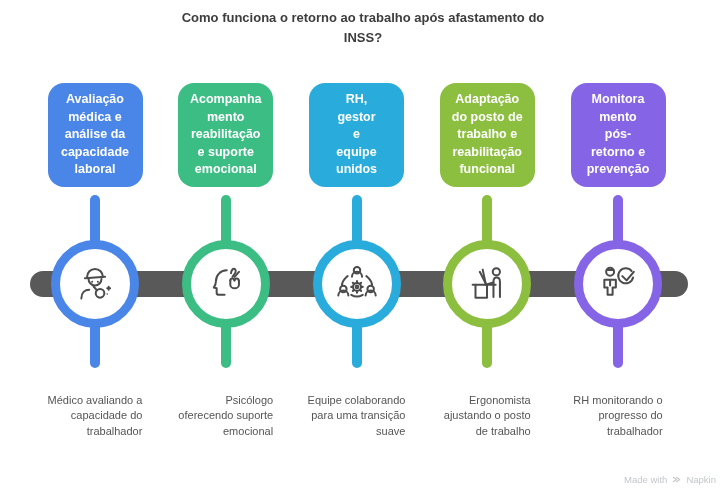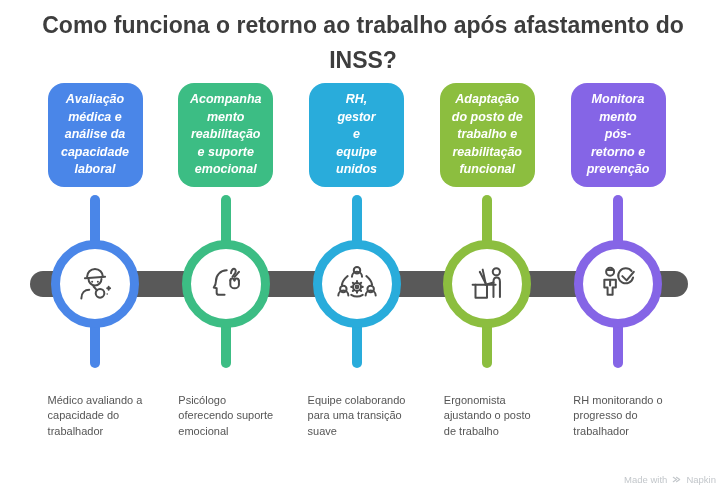--- a/index.html
+++ b/index.html
@@ -2,54 +2,54 @@
 <html><head>
 <meta charset="utf-8">
 <style>
   html,body { margin:0; padding:0; background:#ffffff; }
   .canvas {
     position:relative; width:726px; height:492px; background:#ffffff;
     font-family:"Liberation Sans", sans-serif; overflow:hidden;
   }
   .title {
     position:absolute; top:8px; left:0; right:0;
-    text-align:center; font-size:23px; font-weight:bold; line-height:1.5;
+    text-align:center; font-size:13px; font-weight:bold; line-height:1.5;
     color:#3d3d3d; white-space:pre-line;
   }
   .timeline-bar {
     position:absolute; top:271px; left:30px; width:658px; height:26px;
     border-radius:13px; background:var(--accent,#595959); z-index:1;
   }
   .steps-row {
     position:absolute; top:83px; left:31px; width:651px;
     display:flex; justify-content:space-between; z-index:2;
   }
   .step { width:128px; display:flex; flex-direction:column; align-items:center; }
   .step-box {
     width:95px; height:104px; border-radius:16px; background:var(--accent);
     display:flex; align-items:center; justify-content:center; text-align:center;
     color:#ffffff; font-weight:bold; font-size:12.5px; line-height:1.4;
-    white-space:pre-line; box-sizing:border-box; padding:2px;font-style:italic;
+    white-space:pre-line; box-sizing:border-box; padding:2px;
   }
   .connector { position:relative; width:100%; height:186px; }
   .vline {
     position:absolute; left:50%; margin-left:-5px; top:8px; height:173px;
     width:10px; border-radius:5px; background:var(--accent);
   }
   .circle {
     position:absolute; left:50%; margin-left:-44px; top:53px;
     width:70px; height:70px; border:9px solid var(--accent); border-radius:50%;
     background:#ffffff; display:flex; align-items:center; justify-content:center;
     z-index:3;
   }
   .icon { width:46px; height:46px; color:#4b4b4b; }
   .icon svg { width:100%; height:100%; fill:none; stroke:currentColor;
     stroke-width:2.8; stroke-linecap:round; stroke-linejoin:round; }
   .caption {
-    margin-top:20px; text-align:left; font-size:11px; line-height:1.4;
+    margin-top:20px; text-align:right; font-size:11px; line-height:1.4;
     color:#555555; white-space:pre-line;
   }
   .watermark {
     position:absolute; right:10px; bottom:7px; display:flex; align-items:center;
     gap:4px; font-size:9.5px; color:#c3c7cb;margin-top:15px;
   }
   .watermark svg { width:11px; height:11px; fill:none; stroke:#c3c7cb;
     stroke-width:2.4; stroke-linecap:round; stroke-linejoin:round; }
 </style>
 </head>

